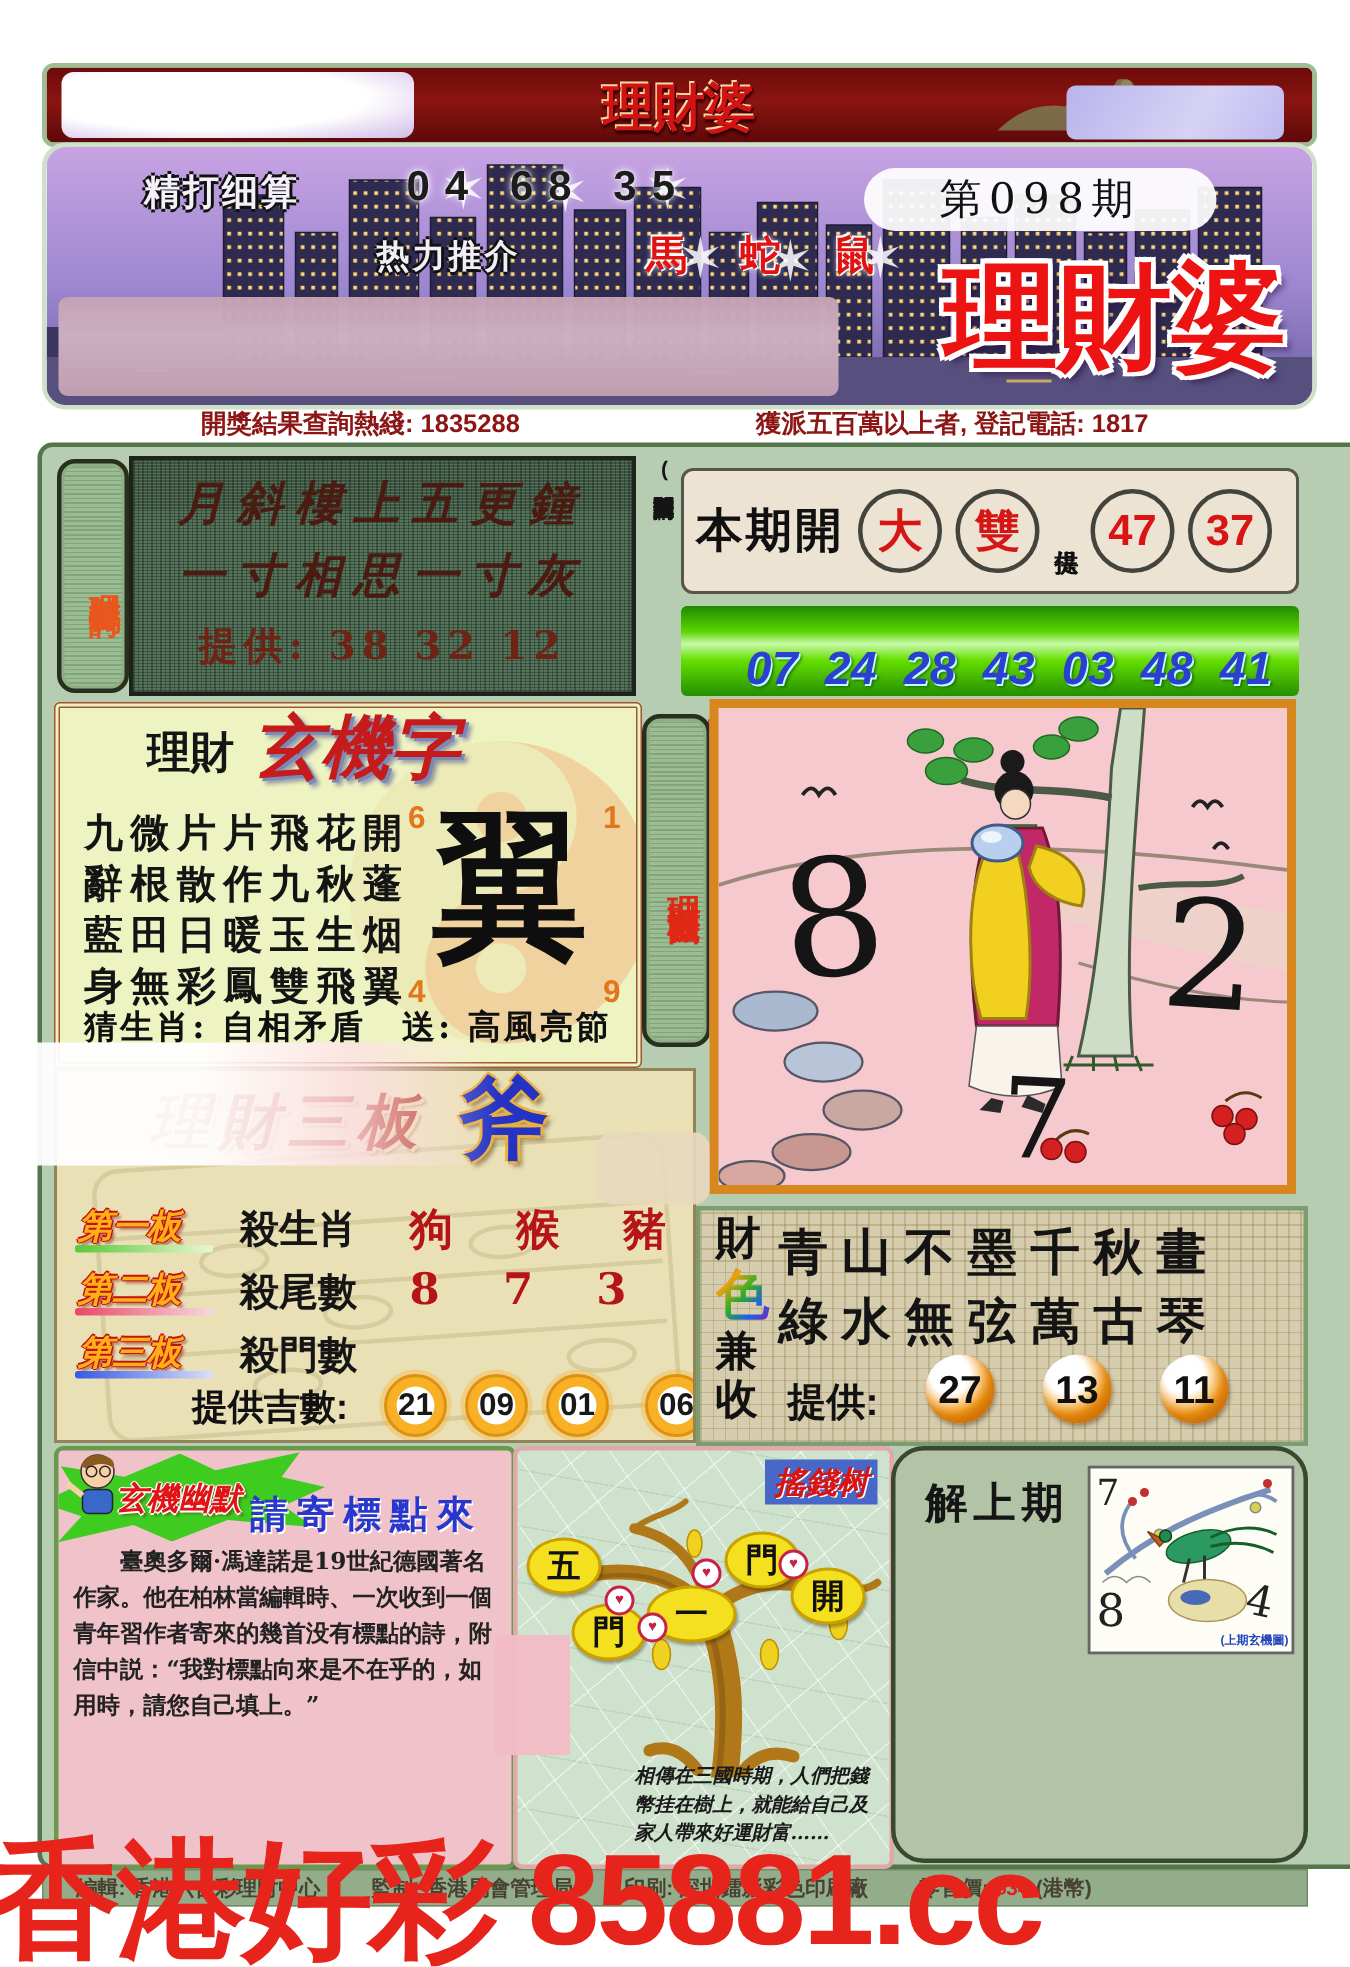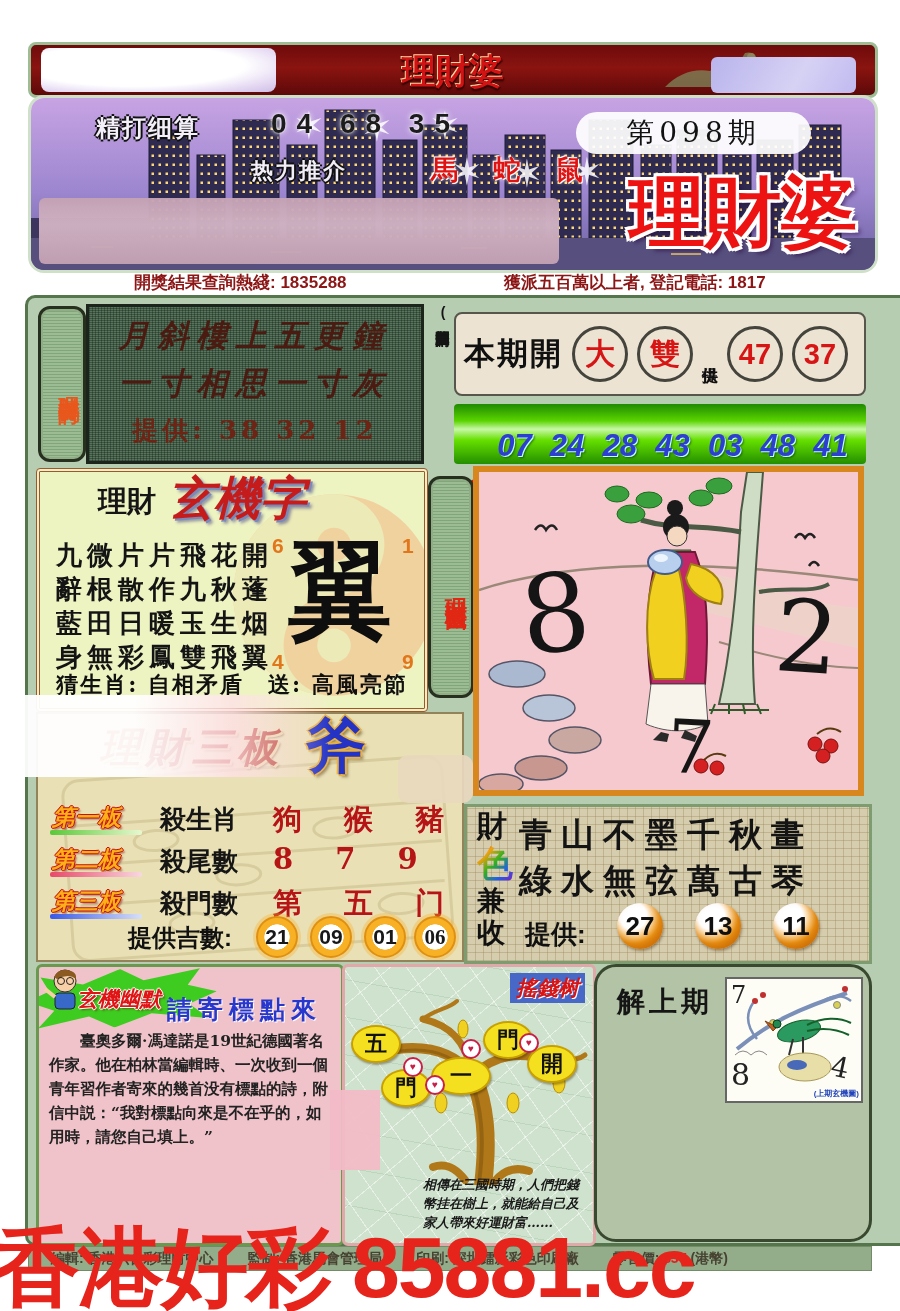--- a/index.html
+++ b/index.html
@@ -388,34 +388,33 @@
       <div class="abs tb-row" style="top:86px;">
         <span class="tb-board">第一板</span>
         <span class="tb-bar" style="background:linear-gradient(90deg,#58c838,#e8f8d0);"></span>
         <span class="tb-cat">殺生肖</span>
         <span class="tb-val">狗 猴 豬</span>
       </div>
       <div class="abs tb-row" style="top:128px;">
         <span class="tb-board">第二板</span>
         <span class="tb-bar" style="background:linear-gradient(90deg,#e84868,#f8d8e0);"></span>
         <span class="tb-cat">殺尾數</span>
-        <span class="tb-val">8 7 9</span>
+        <span class="tb-val">8 7 3</span>
       </div>
       <div class="abs tb-row" style="top:170px;">
         <span class="tb-board">第三板</span>
         <span class="tb-bar" style="background:linear-gradient(90deg,#3858e8,#d8e0f8);"></span>
         <span class="tb-cat">殺門數</span>
-        <span class="tb-val">第 五 门</span>
       </div>
 
       <div id="tb-lucky-label" class="abs">提供吉數:</div>
       <span class="lucky-badge" style="left:218px;">21</span>
       <span class="lucky-badge" style="left:272px;">09</span>
       <span class="lucky-badge" style="left:326px;">01</span>
-      <span class="lucky-badge" style="left:376px;font-family:Liberation Serif, serif;">06</span>
+      <span class="lucky-badge" style="left:392px;">06</span>
     </div>
 
     <div id="wc-box" class="abs">
       <span class="wc-side serif" style="top:4px;font-size:30px;">財</span>
       <span class="wc-side serif" style="top:38px;font-size:36px;" id="wc-rainbow">色</span>
       <span class="wc-side serif" style="top:80px;font-size:28px;">兼</span>
       <span class="wc-side serif" style="top:112px;font-size:28px;">收</span>
       <div class="abs wc-line serif" style="top:6px;">青山不墨千秋畫</div>
       <div class="abs wc-line serif" style="top:52px;">綠水無弦萬古琴</div>
       <div id="wc-provide" class="abs">提供:</div>

